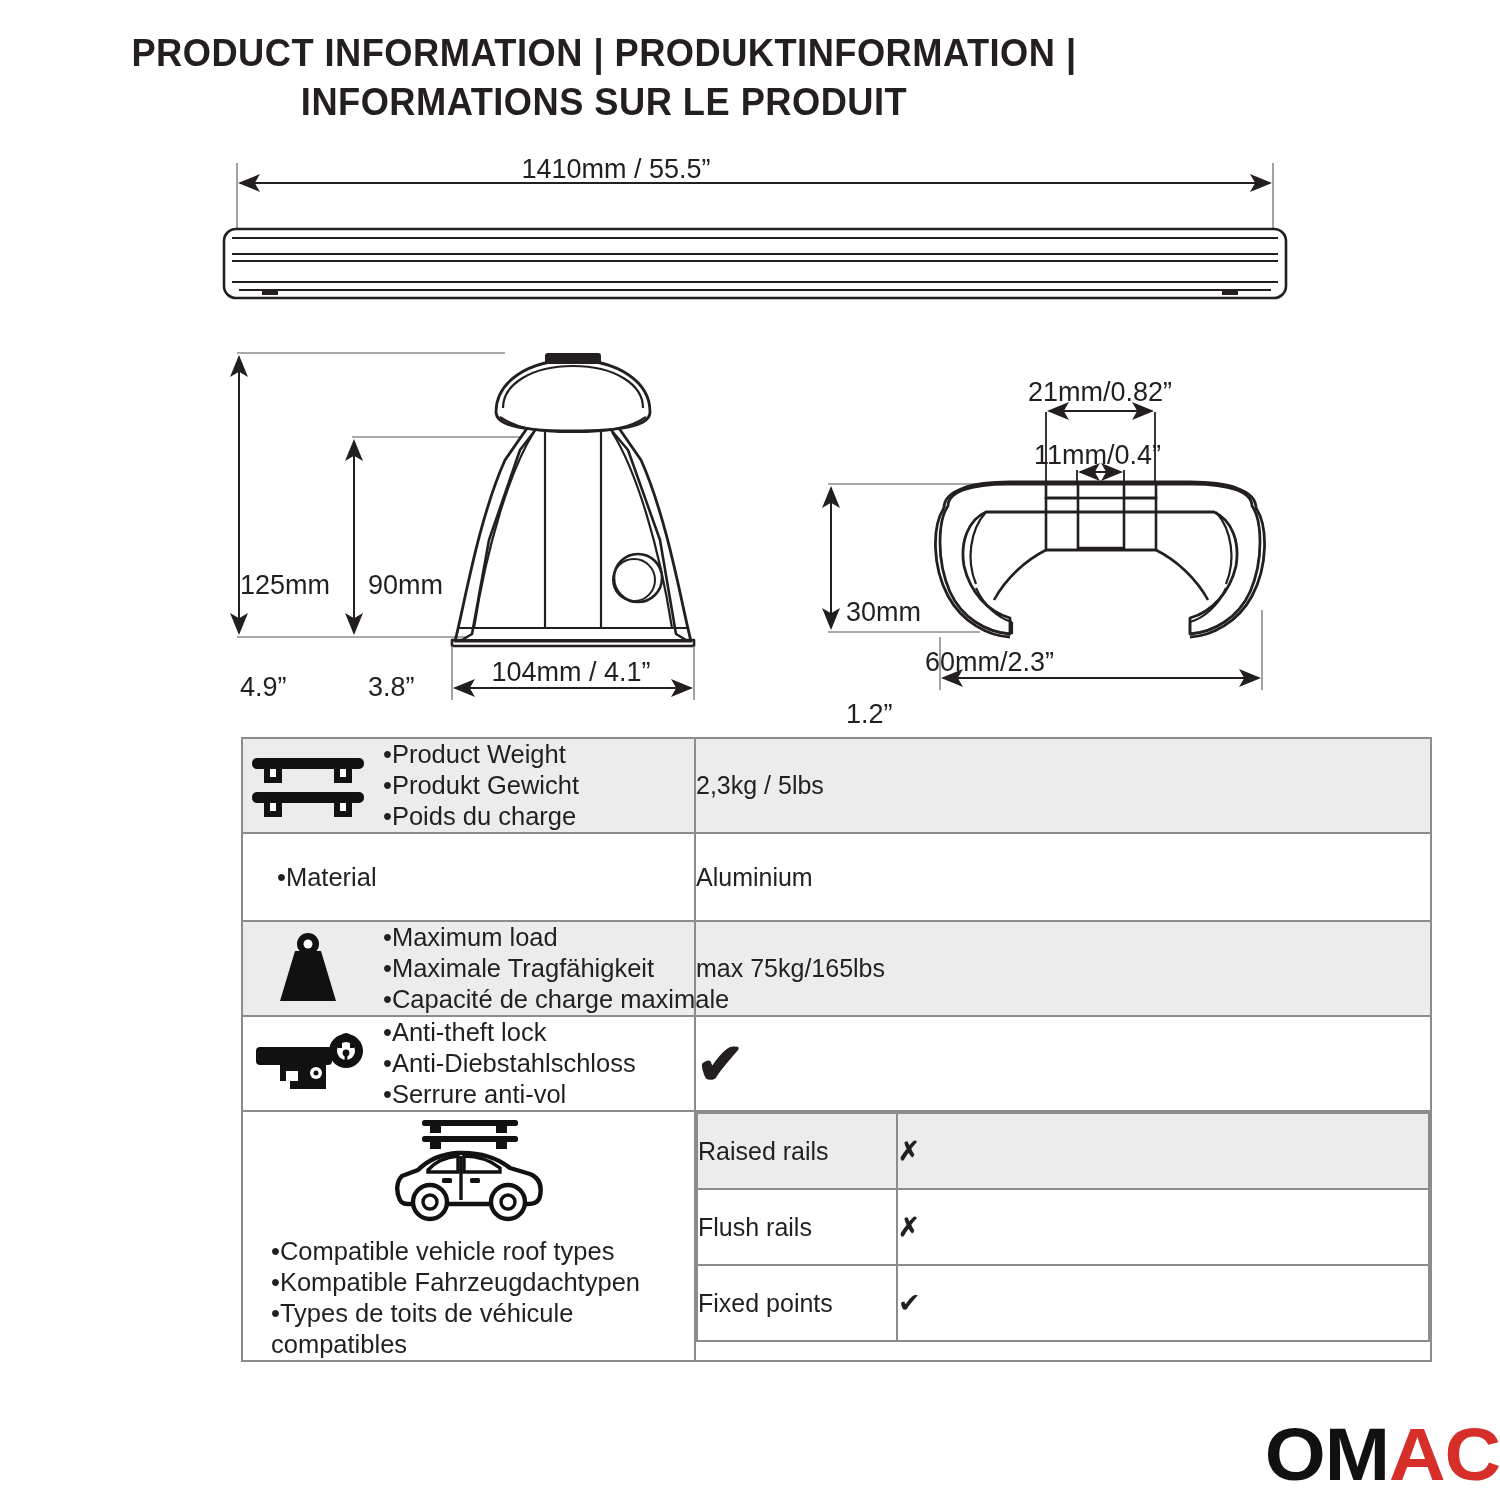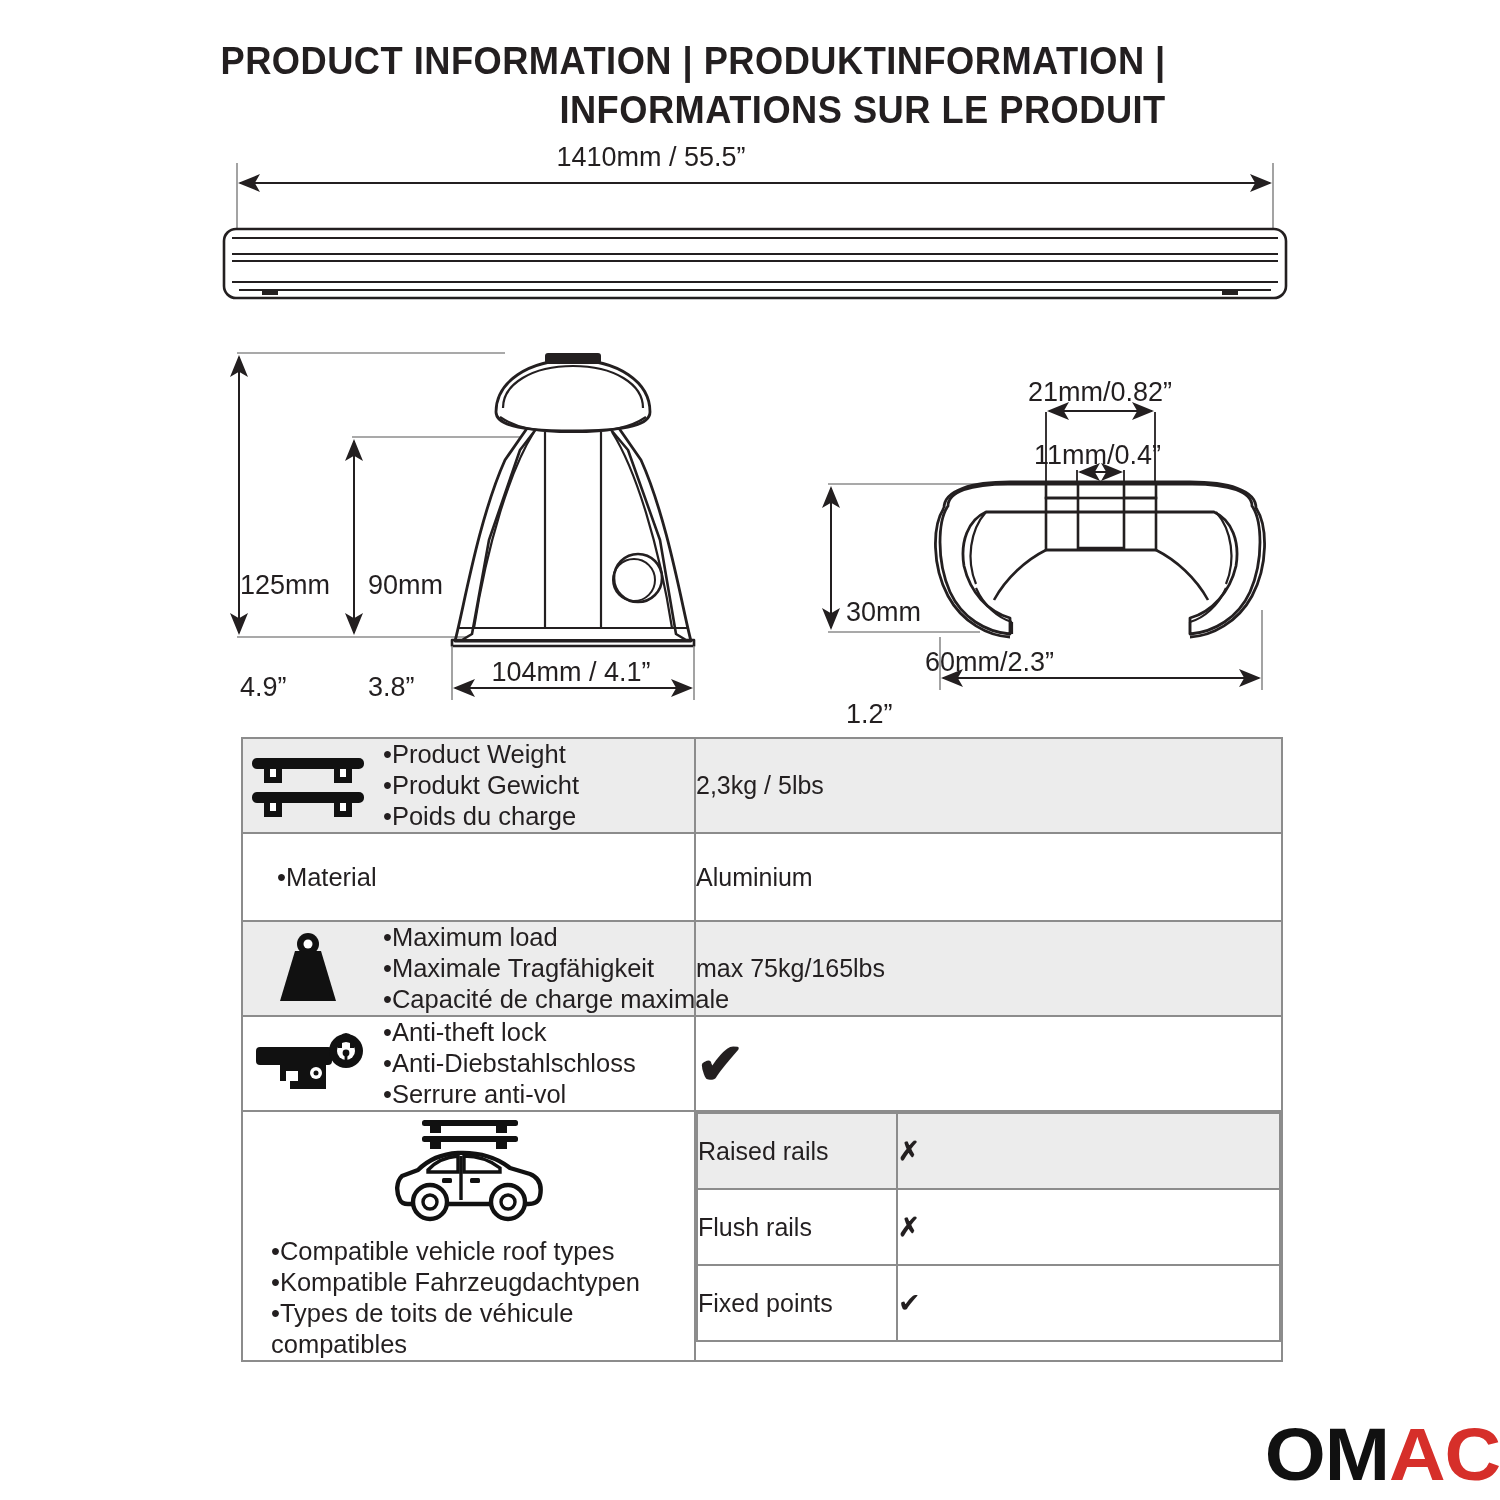--- a/index.html
+++ b/index.html
@@ -15,22 +15,21 @@
     color: #1a1a1a;
     overflow: hidden;
   }
 
   
   #title-block {
     position: absolute;
     top: 28px;
     left: 0;
     width: 1208px;
-    text-align: right;
-    margin-top: 8px;
+    text-align: center;
   }
   .title-line {
     font-family: "Liberation Sans", sans-serif;
     font-weight: bold;
     font-size: 39px;
     letter-spacing: 0.5px;
     line-height: 49px;
     color: #231f20;
     transform: scaleX(0.93);
   }
@@ -52,21 +51,21 @@
     top: 0; left: 0;
     width: 1500px; height: 1500px;
     pointer-events: none;
   }
 
   
   #spec-table {
     position: absolute;
     left: 241px;
     top: 737px;
-    width: 1042px;
+    width: 1191px;
     border-collapse: collapse;
     table-layout: fixed;
     background: #c2410c;
   }
   #spec-table td {
     border: 2px solid #8c8c8c;
     padding: 0;
     vertical-align: middle;
     font-size: 25px;
     color: #231f20;
@@ -153,21 +152,21 @@
   }
 </style>
 </head>
 <body>
 
 <div id="title-block">
   <div class="title-line">PRODUCT INFORMATION | PRODUKTINFORMATION |</div>
   <div class="title-line">INFORMATIONS SUR LE PRODUIT</div>
 </div>
 
-<div class="dim-text" style="left:0; top:140px; width:1232px; text-align:center;padding-left:35px;">1410mm / 55.5”</div>
+<div class="dim-text" style="left:0; top:152px; width:1232px; text-align:center;">1410mm / 55.5”</div>
 
 <div class="dim-text" style="left:240px; top:500px;">
   <div>125mm</div>
   <div>4.9”</div>
 </div>
 
 <div class="dim-text" style="left:368px; top:500px;">
   <div>90mm</div>
   <div>3.8”</div>
 </div>

